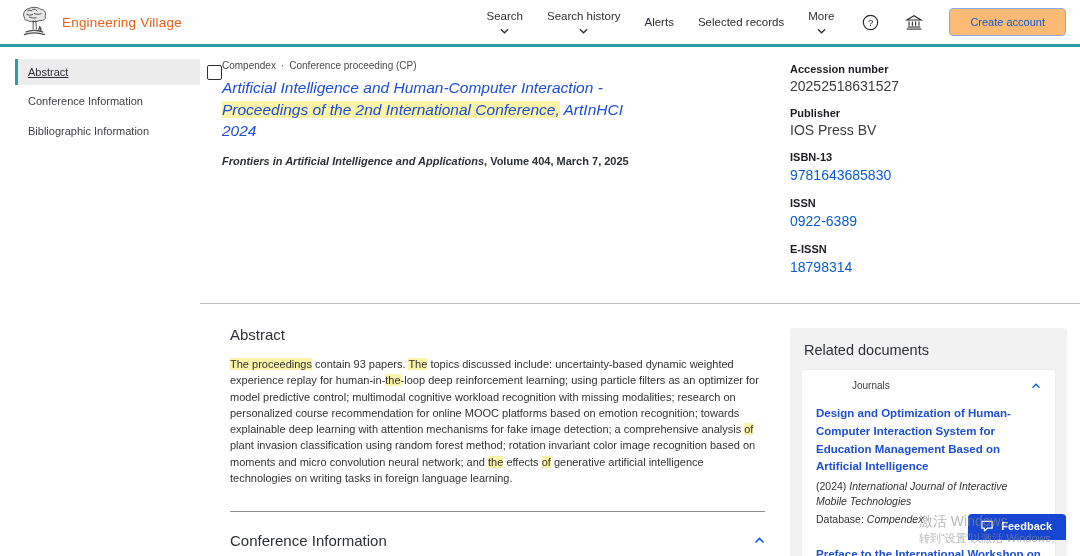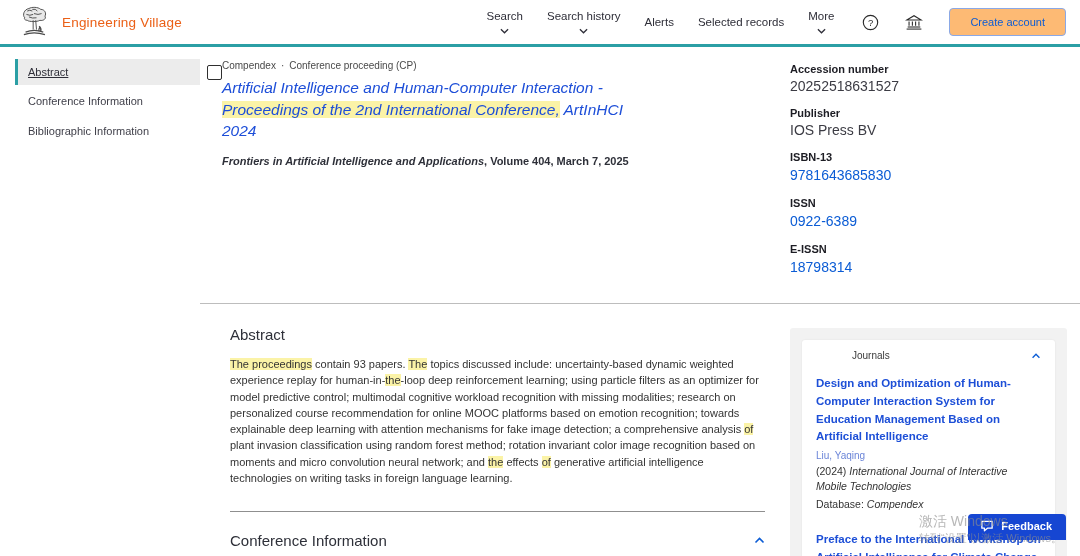--- a/index.html
+++ b/index.html
@@ -207,33 +207,33 @@
               <svg width="11" height="7" viewBox="0 0 11 7">
                   <path d="M1.5 5.5 L5.5 1.5 L9.5 5.5" fill="none" stroke="currentColor" stroke-width="1.6"></path>
                 </svg>
             </span>
           </div>
 
         </div>
 
         <div class="right-col right-bottom">
           <div class="related-panel">
+            <h3 class="related-title">Related documents</h3>
             <div class="related-card">
               <div class="journals-row">
                 <span>Journals</span>
                 <span class="chev-up">
                   <svg width="10" height="6" viewBox="0 0 11 7">
                       <path d="M1.5 5.5 L5.5 1.5 L9.5 5.5" fill="none" stroke="currentColor" stroke-width="1.6"></path>
                     </svg>
                 </span>
               </div>
               <div>
                   <div class="entry">
                     <a class="entry-title">Design and Optimization of Human-Computer Interaction System for Education Management Based on Artificial Intelligence</a>
-                    <div class="entry-authors">Liu, Yaqing</div>
                     <div class="entry-journal"><span>(2024) </span><i>International Journal of Interactive Mobile Technologies</i></div>
                     <div class="entry-db"><span>Database: </span><i>Compendex</i></div>
                   </div>
                   <div class="entry">
                     <a class="entry-title">Preface to the International Workshop on Artificial Intelligence for Climate Change, Italian Workshop on Planning and Scheduling, RCRA Workshop on Experimental evaluation of algorithms for solving problems with combinatorial explosion, and SPIRIT Workshop on Strategies, Prediction, Interaction, and Reasoning in Italy (AI4CC-IPS-RCRA-SPIRIT 2024)</a>
                   </div>
                 </div>
             </div>
           </div>
         </div>

